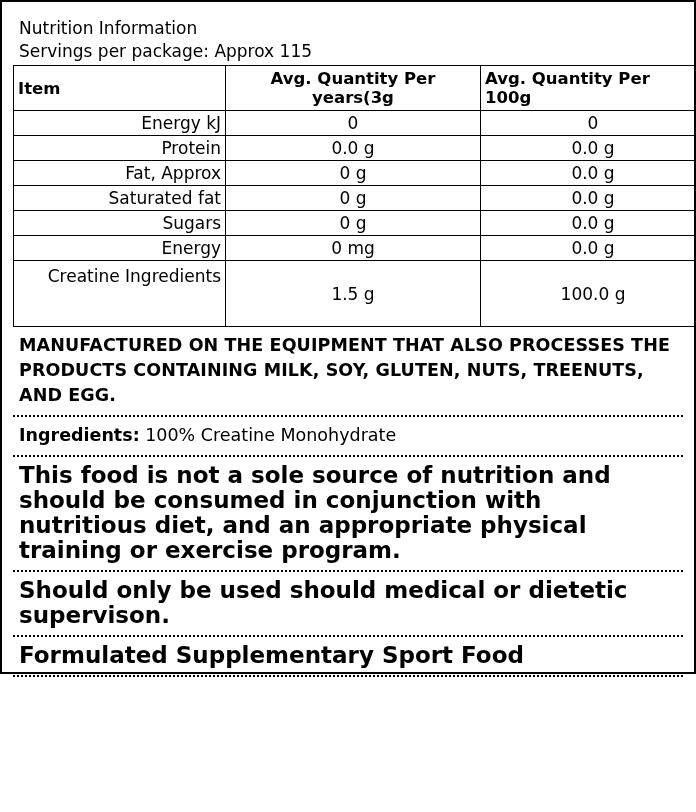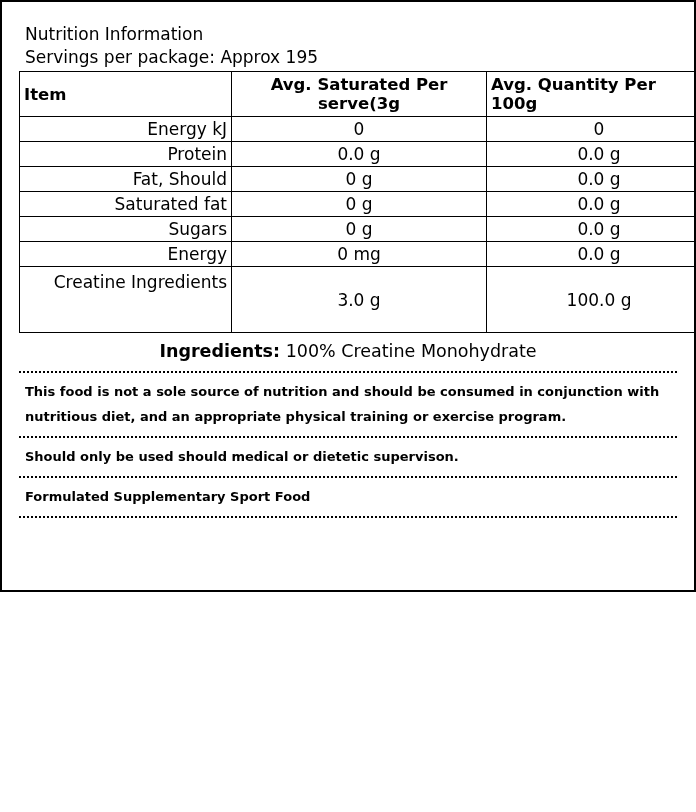--- a/index.html
+++ b/index.html
@@ -10,23 +10,23 @@
   body {
     width: 696px;
     height: 812px;
     font-family: "DejaVu Sans", sans-serif;
     color: #000000;
     -webkit-font-smoothing: antialiased;
   }
   .panel {
     box-sizing: border-box;
     width: 696px;
-    height: 592px;
+    height: 674px;
     border: 2px solid #000;
-    padding: 17px;
+    padding: 11px;
     display: flex;
     flex-direction: column;
   }
   
   .header-block {
     padding: 4px 6px 2px 6px;
   }
   .header-line {
     font-size: 17px;
     line-height: 23px;
@@ -66,99 +66,101 @@
     line-height: 25px;
   }
   
   .section {
     padding: 6px 6px 7px 6px;
     border-bottom: 2px dotted #000;
   }
   .section:last-child { border-bottom: none; }
   .bold-block {
     font-weight: bold;
-    font-size: 13px;
+    font-size: 23px;
     line-height: 25px;
   }
   .allergen {
     font-weight: bold;
     font-size: 17.5px;
     line-height: 25px;
     letter-spacing: 0.1px;
   }
   .ingredients {
     font-size: 17.5px;
     line-height: 25px;
-    text-align: center;
   }
   .ingredients .lbl { font-weight: bold; }
   .spacer { flex: 1 1 auto; }
 </style>
 </head>
 <body>
 
 <div class="panel">
 
   <div class="header-block">
     <div class="header-line">Nutrition Information</div>
-    <div class="header-line">Servings per package: Approx 195</div>
+    <div class="header-line">Servings per package: Approx 115</div>
   </div>
 
   <table class="nutrition">
     <colgroup>
       <col class="c-item">
       <col class="c-serve">
       <col class="c-100g">
     </colgroup>
     <thead>
       <tr>
         <th class="th-item">Item</th>
-        <th class="th-serve">Avg. Saturated Per serve(3g</th>
+        <th class="th-serve">Avg. Quantity Per years(3g</th>
         <th class="th-100g">Avg. Quantity Per 100g</th>
       </tr>
     </thead>
     <tbody>
       <tr>
         <td class="item">Energy kJ</td>
         <td class="val">0</td>
         <td class="val">0</td>
       </tr>
       <tr>
         <td class="item">Protein</td>
         <td class="val">0.0 g</td>
         <td class="val">0.0 g</td>
       </tr>
       <tr>
-        <td class="item">Fat, Should</td>
+        <td class="item">Fat, Approx</td>
         <td class="val">0 g</td>
         <td class="val">0.0 g</td>
       </tr>
       <tr>
         <td class="item">Saturated fat</td>
         <td class="val">0 g</td>
         <td class="val">0.0 g</td>
       </tr>
       <tr>
         <td class="item">Sugars</td>
         <td class="val">0 g</td>
         <td class="val">0.0 g</td>
       </tr>
       <tr>
         <td class="item">Energy</td>
         <td class="val">0 mg</td>
         <td class="val">0.0 g</td>
       </tr>
       <tr class="tall">
         <td class="item">Creatine Ingredients</td>
-        <td class="val">3.0 g</td>
+        <td class="val">1.5 g</td>
         <td class="val">100.0 g</td>
       </tr>
     </tbody>
   </table>
 
+  <div class="section">
+    <div class="allergen">MANUFACTURED ON THE EQUIPMENT THAT ALSO PROCESSES THE PRODUCTS CONTAINING MILK, SOY, GLUTEN, NUTS, TREENUTS, AND EGG.</div>
+  </div>
 
   <div class="section">
     <div class="ingredients">
       <span class="lbl">Ingredients:</span>
       <span>100% Creatine Monohydrate</span>
     </div>
   </div>
 
   <div class="section">
     <div class="bold-block">This food is not a sole source of nutrition and should be consumed in conjunction with nutritious diet, and an appropriate physical training or exercise program.</div>

